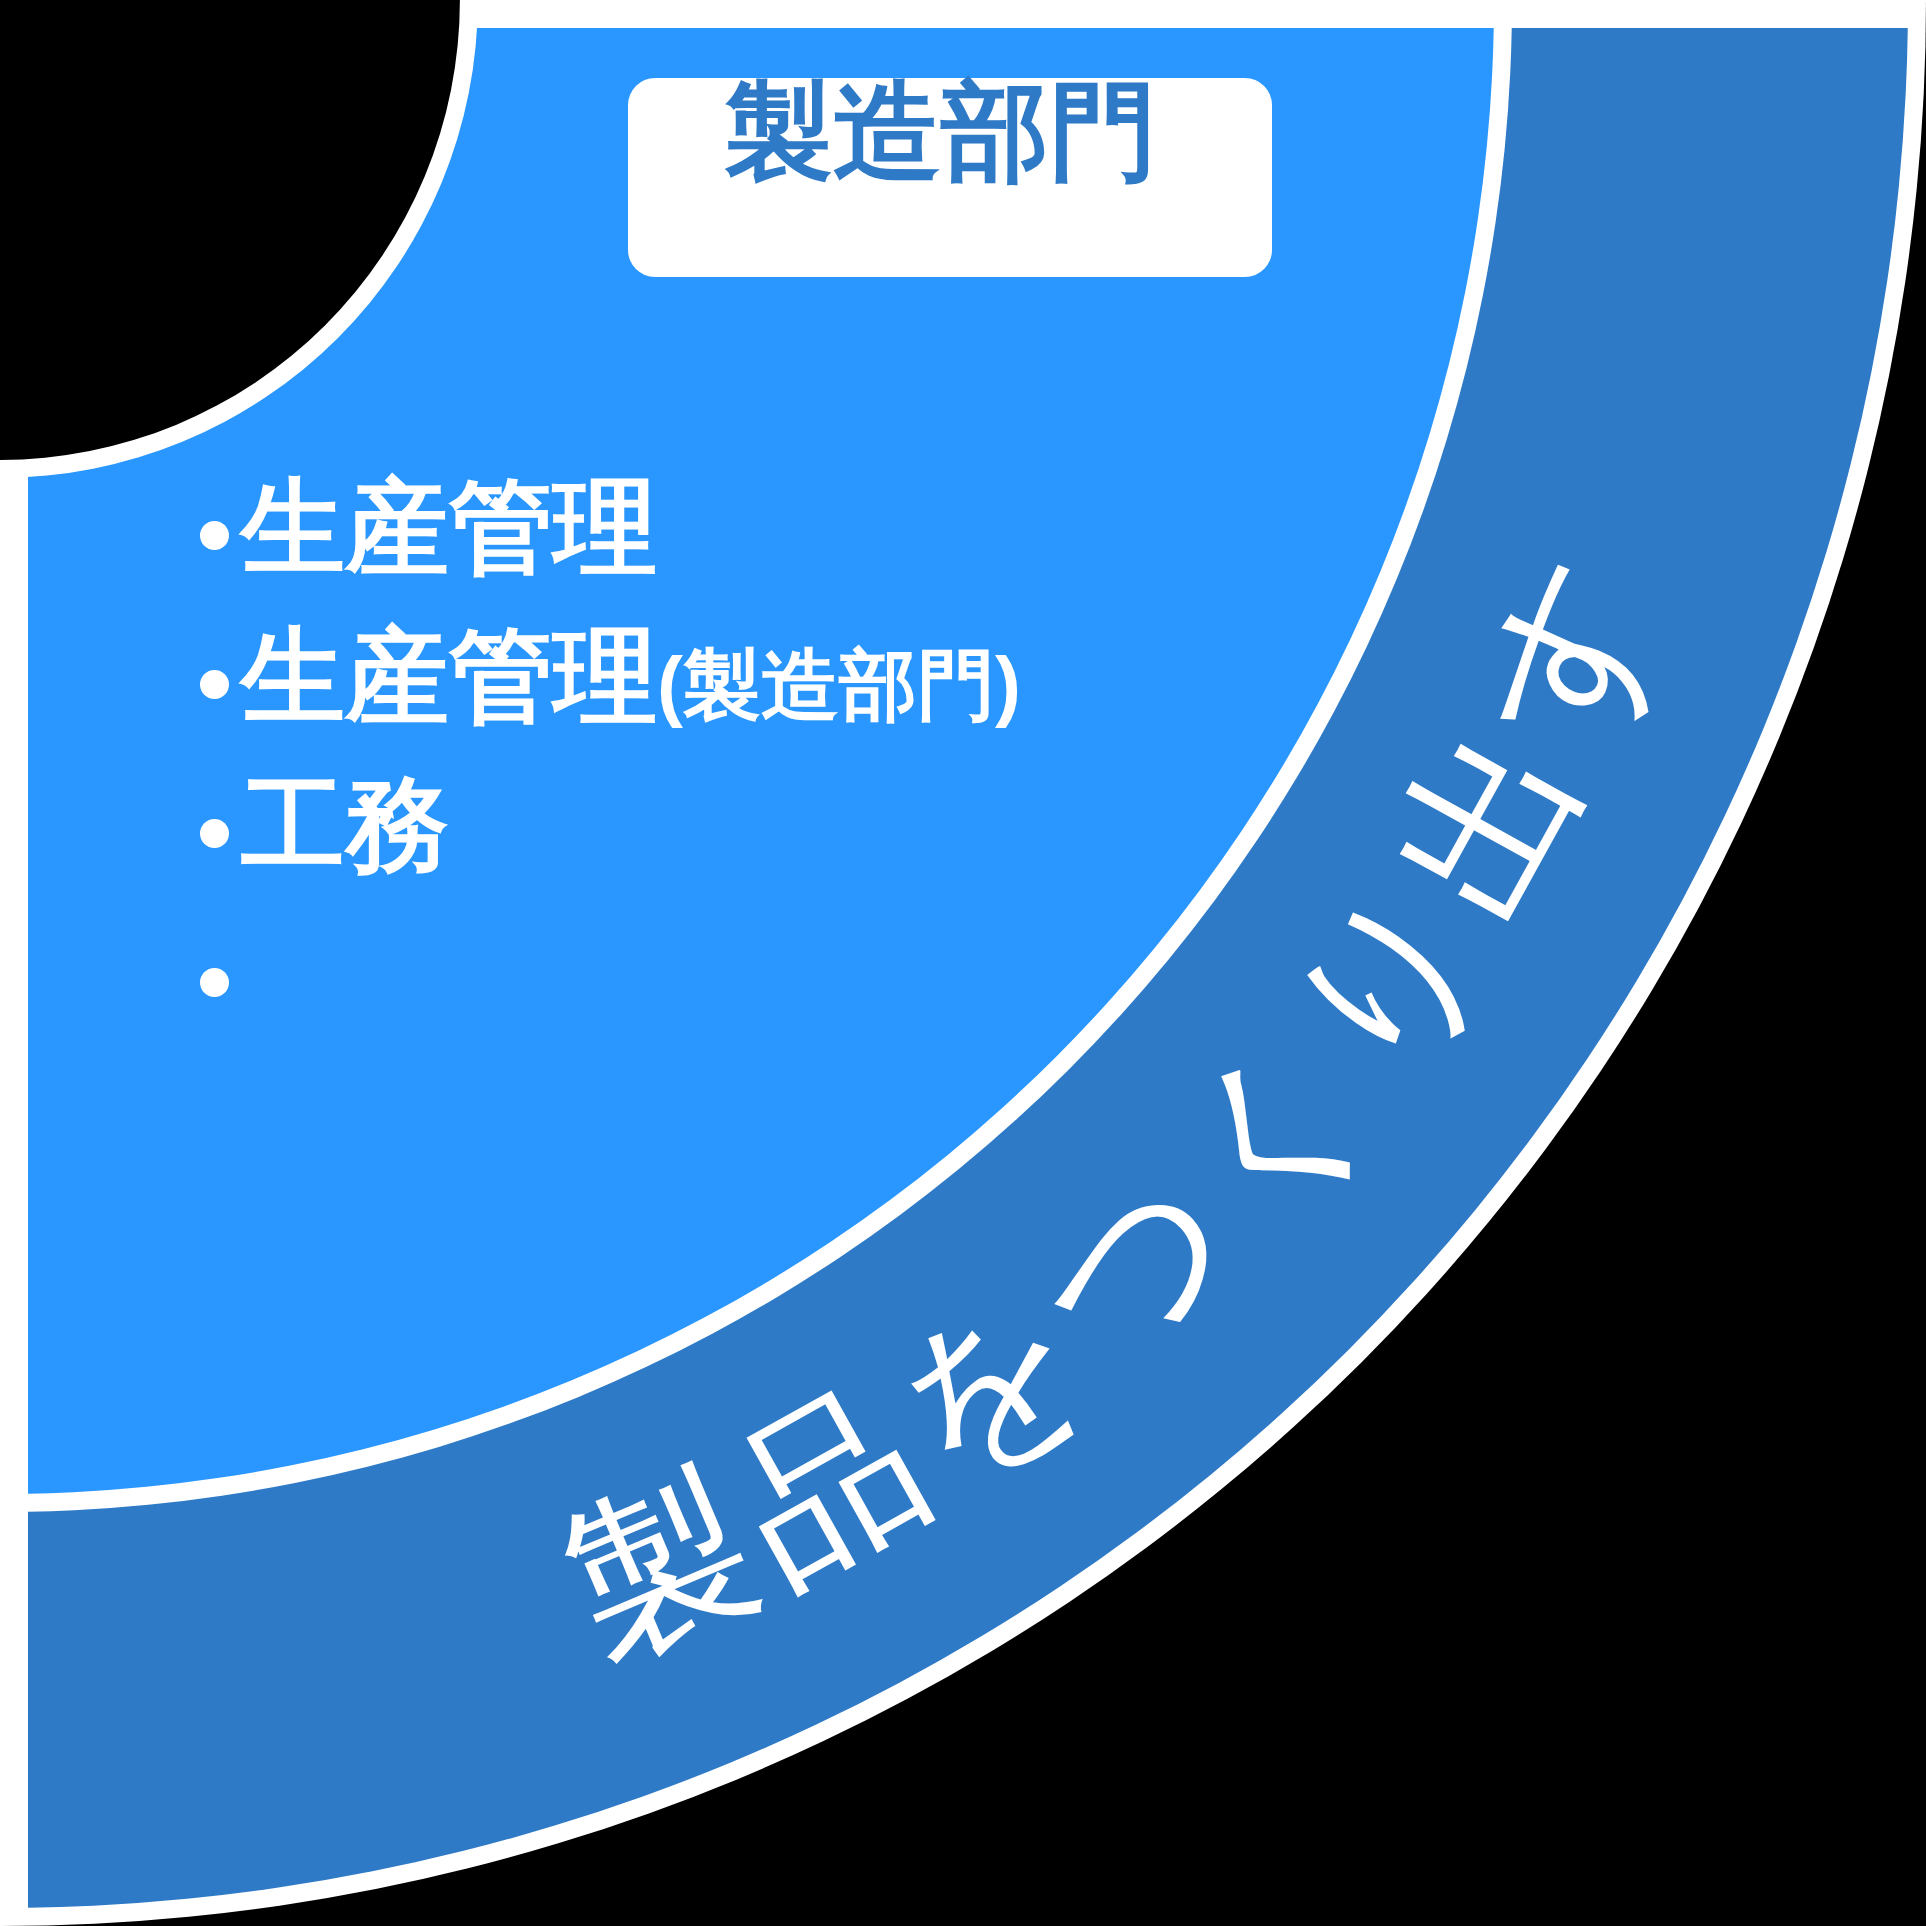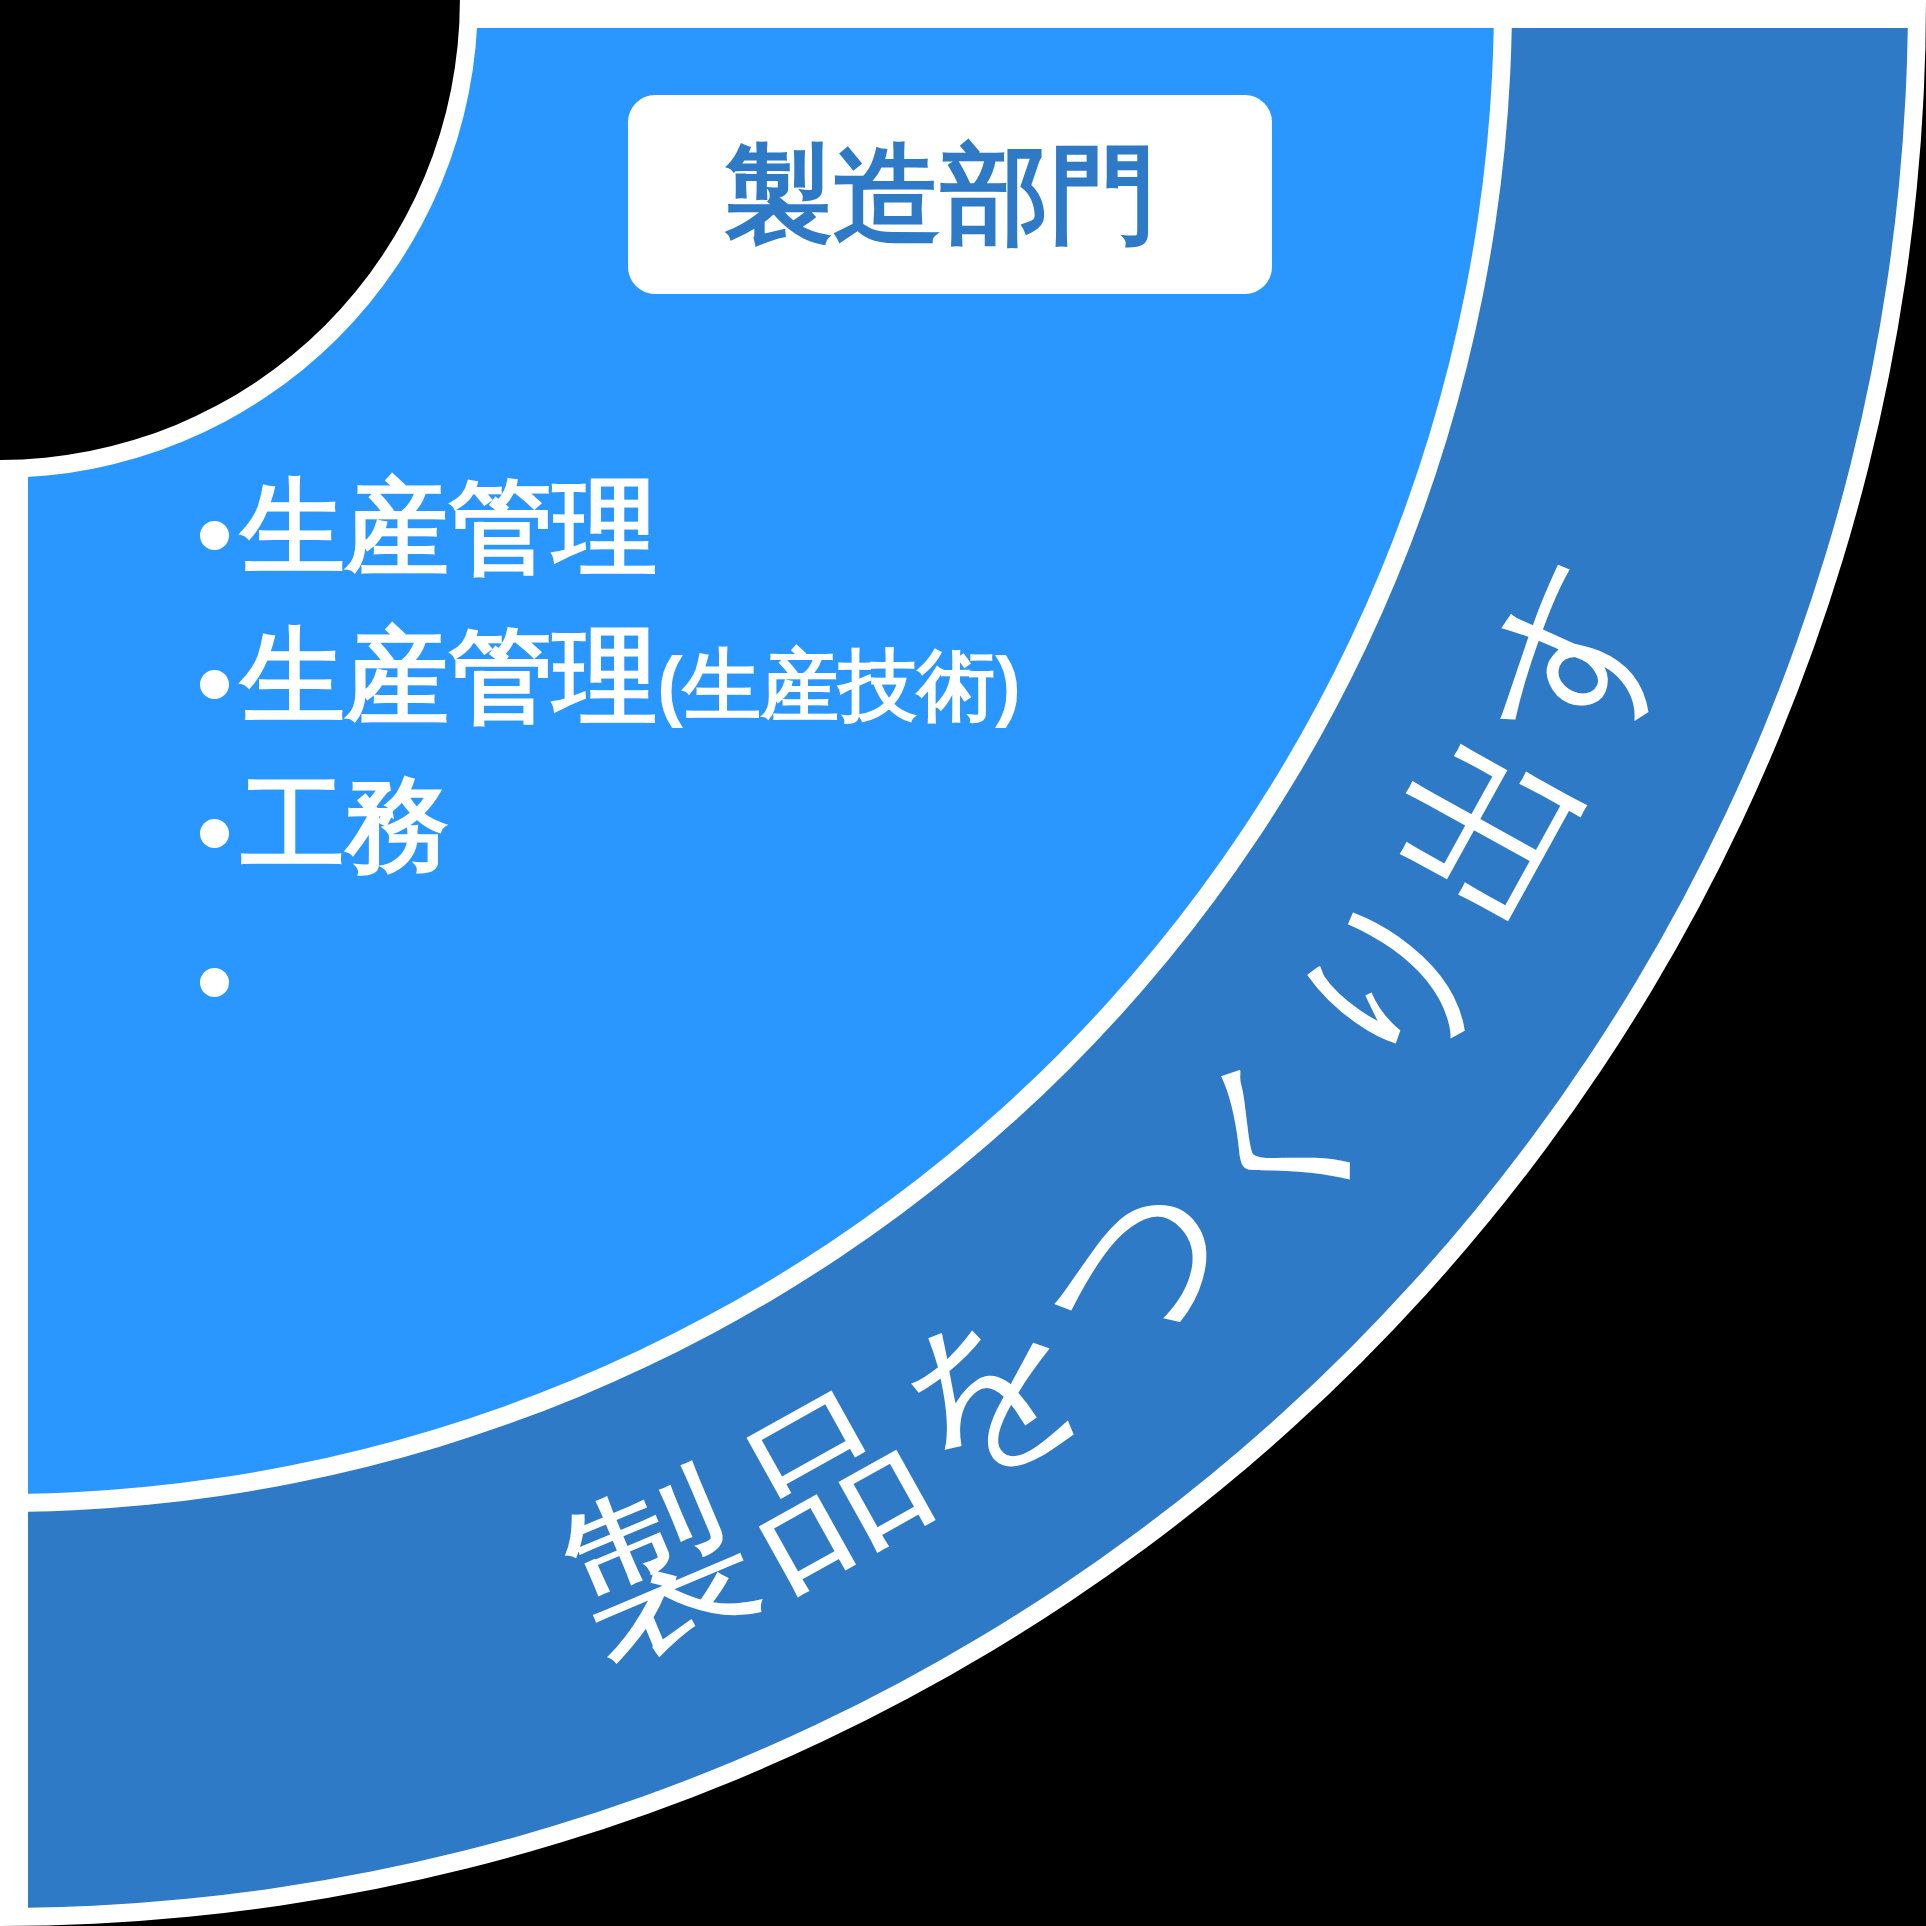--- a/index.html
+++ b/index.html
@@ -17,29 +17,29 @@
     .stage {
       position: absolute;
       left: 0;
       top: 0;
       width: 1926px;
       height: 1926px;
     }
     .title-box {
       position: absolute;
       left: 628px;
-      top: 95px;
+      top: 78px;
       width: 644px;
       height: 199px;
       box-sizing: border-box;
       padding-right: 18px;
       background: #FFFFFF;
       border-radius: 27px;
       display: flex;
-      align-items: center;
+      align-items: flex-start;
       justify-content: center;
     }
     .title-text {
       font-family: "Liberation Sans", "DejaVu Sans", sans-serif;
       font-size: 108px;
       font-weight: bold;
       line-height: 1;
       color: #2E7AC7;
       white-space: nowrap;
     }
@@ -118,21 +118,21 @@
   <span class="title-text">製造部門</span>
 </div>
 
 <ul class="duty-list">
   <li class="duty">
     <span class="bullet"></span>
     <span class="duty-label">生産管理</span>
   </li>
   <li class="duty">
     <span class="bullet"></span>
-    <span class="duty-label">生産管理</span><span class="duty-note">(生産技術)</span>
+    <span class="duty-label">生産管理</span><span class="duty-note">(製造部門)</span>
   </li>
   <li class="duty">
     <span class="bullet"></span>
     <span class="duty-label">工務</span>
   </li>
   <li class="duty">
     <span class="bullet"></span>
   </li>
 </ul>
 

